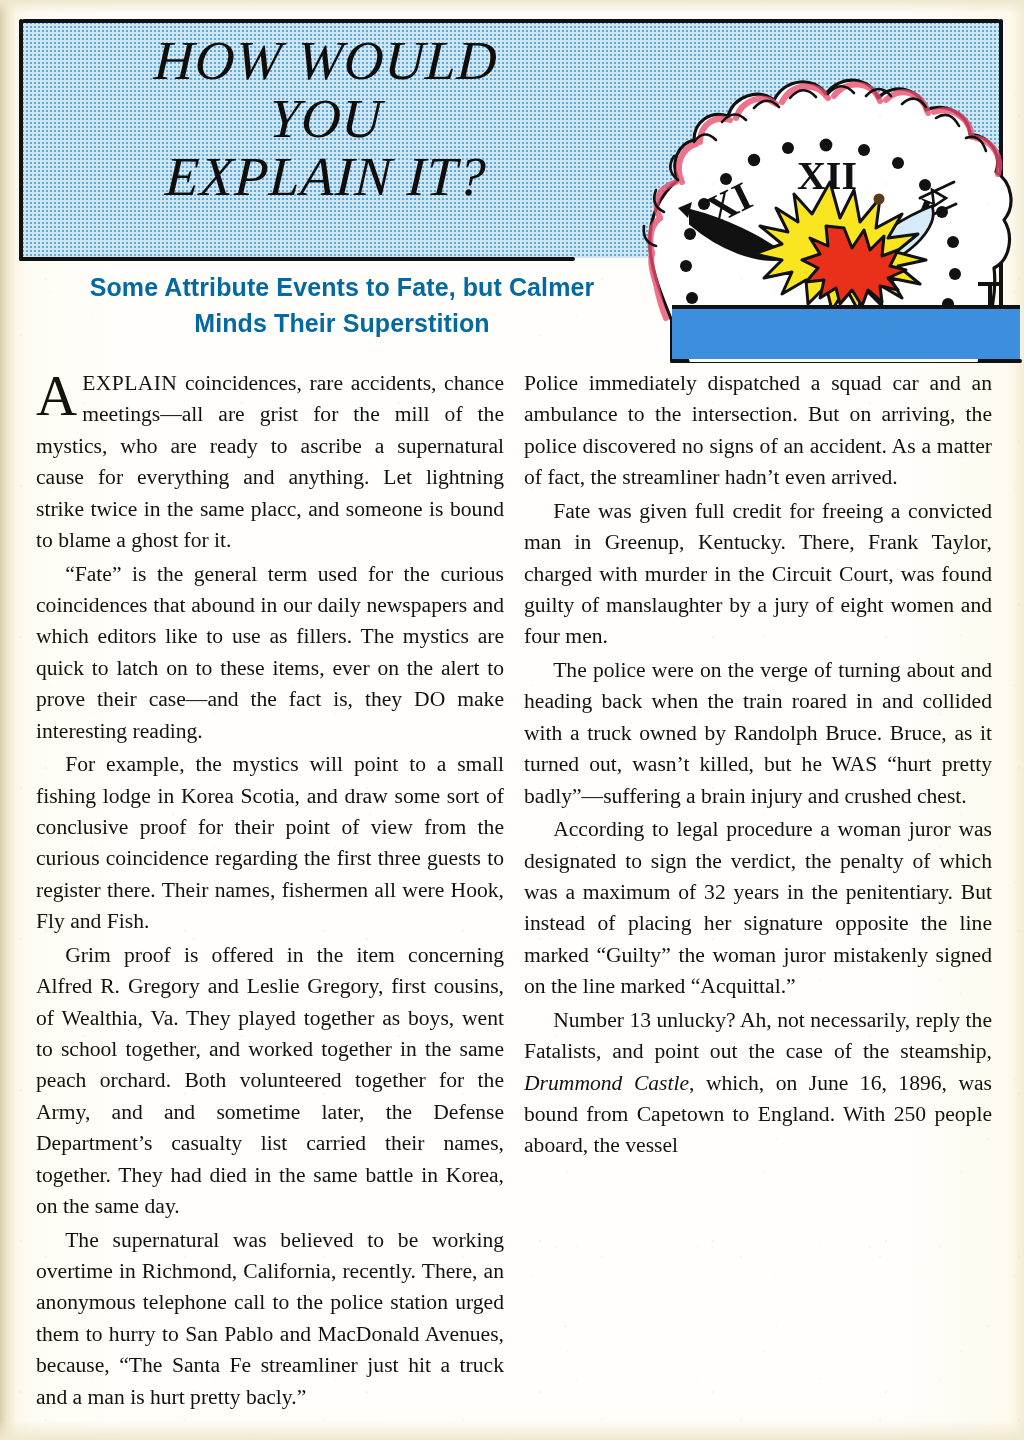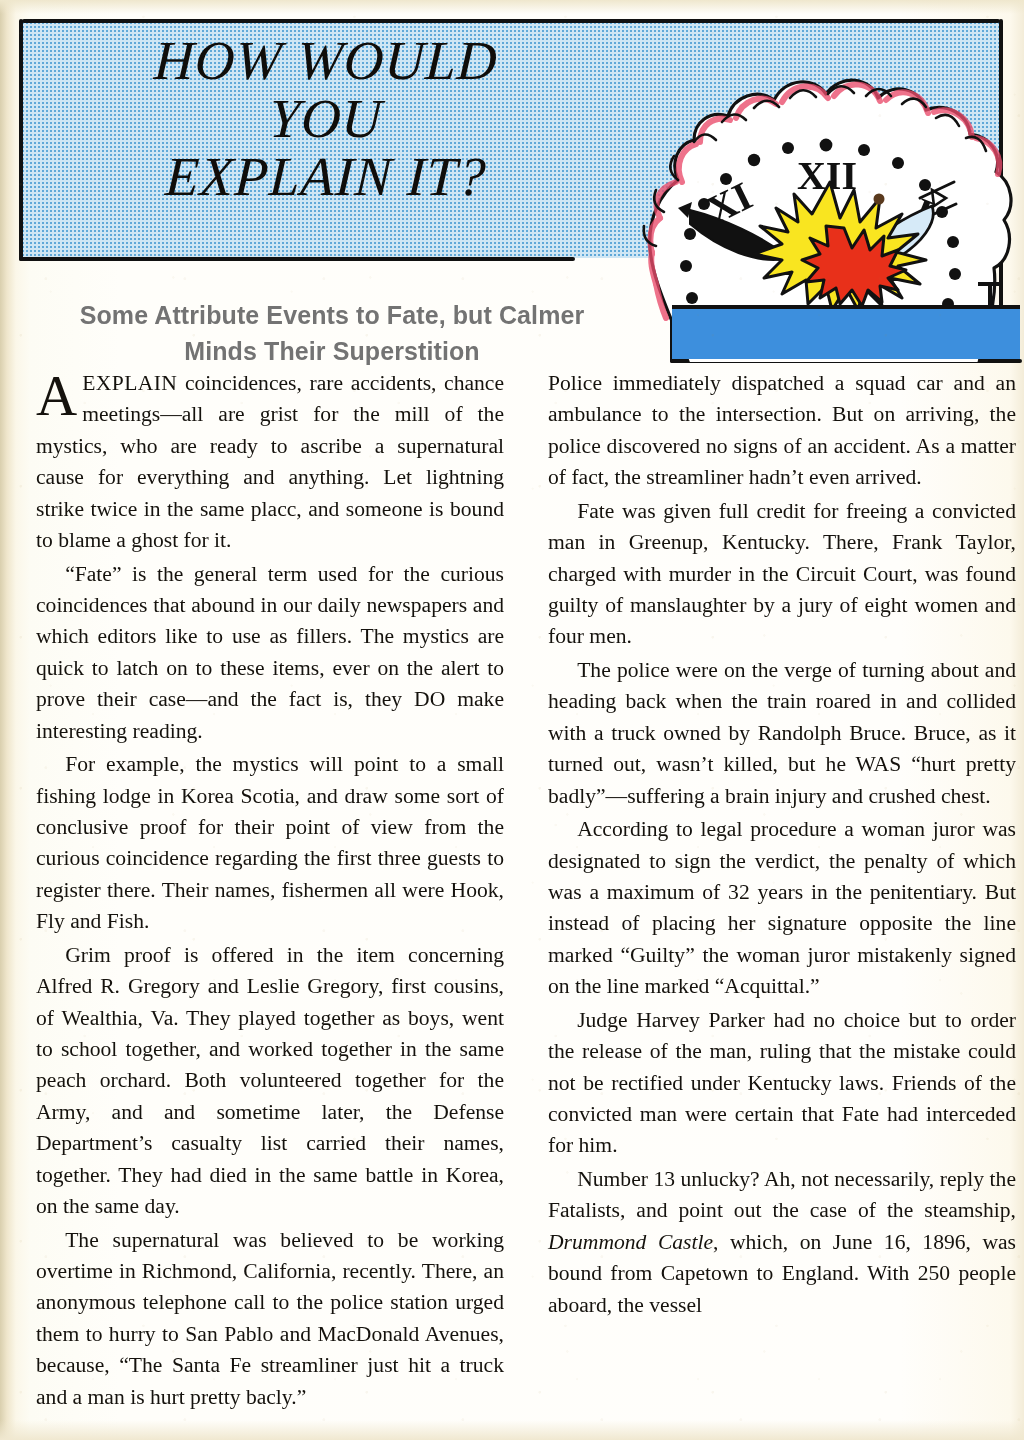--- a/index.html
+++ b/index.html
@@ -62,33 +62,33 @@
   .tl1{font-size:55px;letter-spacing:1px;transform:skewX(-3deg);}
   .tl2{font-size:55px;letter-spacing:1px;margin-top:4px;transform:skewX(-3deg);}
   .tl3{font-size:55px;letter-spacing:1px;margin-top:4px;transform:skewX(-3deg);}
 
   
   #illo{position:absolute;left:560px;top:0;width:440px;height:340px;}
   #illo svg{display:block;}
 
   
   #subtitle{
-    position:absolute;left:14px;top:270px;width:636px;text-align:center;
+    position:absolute;left:24px;top:270px;width:636px;text-align:center;
     font-family:"Liberation Sans", sans-serif;font-weight:bold;
-    font-size:25px;line-height:1.42;color:#737373;letter-spacing:.1px;margin-top:28px;
+    font-size:25px;line-height:1.42;color:#0369a1;letter-spacing:.1px;
   }
 
   
   #cols{position:absolute;left:36px;top:368px;width:972px;height:1060px;}
   .col{position:absolute;top:0;width:468px;height:1060px;
     font-size:21.6px;line-height:1.455;color:#15120d;
     text-align:justify;font-family:"Liberation Serif", serif;
   }
   #col1{left:0;}
-  #col2{left:512px;}
+  #col2{left:488px;}
   .col p{margin:0 0 .10em 0;text-indent:1.35em;}
   .col p.first{text-indent:0;}
   .dropcap{
     float:left;font-size:57px;line-height:.78;
     padding:4px 5px 0 0;margin-top:2px;font-family:"Liberation Serif", serif;
   }
   .smallcaps{font-size:21.6px;letter-spacing:.4px;}
   em{}
 </style>
 </head>
@@ -241,20 +241,19 @@
     <p>For example, the mystics will point to a small fishing lodge in Korea Scotia, and draw some sort of conclusive proof for their point of view from the curious coincidence regarding the first three guests to register there. Their names, fishermen all were Hook, Fly and Fish.</p>
     <p>Grim proof is offered in the item concerning Alfred R. Gregory and Leslie Gregory, first cousins, of Wealthia, Va. They played together as boys, went to school together, and worked together in the same peach orchard. Both volunteered together for the Army, and and sometime later, the Defense Department’s casualty list carried their names, together. They had died in the same battle in Korea, on the same day.</p>
     <p>The supernatural was believed to be working overtime in Richmond, California, recently. There, an anonymous telephone call to the police station urged them to hurry to San Pablo and MacDonald Avenues, because, “The Santa Fe streamliner just hit a truck and a man is hurt pretty bacly.”</p>
   </div>
 
   <div class="col" id="col2">
     <p class="first">Police immediately dispatched a squad car and an ambulance to the intersection. But on arriving, the police discovered no signs of an accident. As a matter of fact, the streamliner hadn’t even arrived.</p>
     <p>Fate was given full credit for freeing a convicted man in Greenup, Kentucky. There, Frank Taylor, charged with murder in the Circuit Court, was found guilty of manslaughter by a jury of eight women and four men.</p>
     <p>The police were on the verge of turning about and heading back when the train roared in and collided with a truck owned by Randolph Bruce. Bruce, as it turned out, wasn’t killed, but he WAS “hurt pretty badly”—suffering a brain injury and crushed chest.</p>
     <p>According to legal procedure a woman juror was designated to sign the verdict, the penalty of which was a maximum of 32 years in the penitentiary. But instead of placing her signature opposite the line marked “Guilty” the woman juror mistakenly signed on the line marked “Acquittal.”</p>
-    <p>Judge Harvey Parker had no choice but to order the release of the man, ruling that the mistake could not be rectified under Kentucky laws. Friends of the convicted man were certain that Fate had interceded for him.</p>
     <p><span>Number 13 unlucky? Ah, not necessarily, reply the Fatalists, and point out the case of the steamship, </span><em>Drummond Castle</em><span>, which, on June 16, 1896, was bound from Capetown to England. With 250 people aboard, the vessel</span></p>
   </div>
 </div>
 
 <div id="grain"></div>
 <div id="topfade"></div>
 <div id="botfade"></div>
 
 </body></html>

